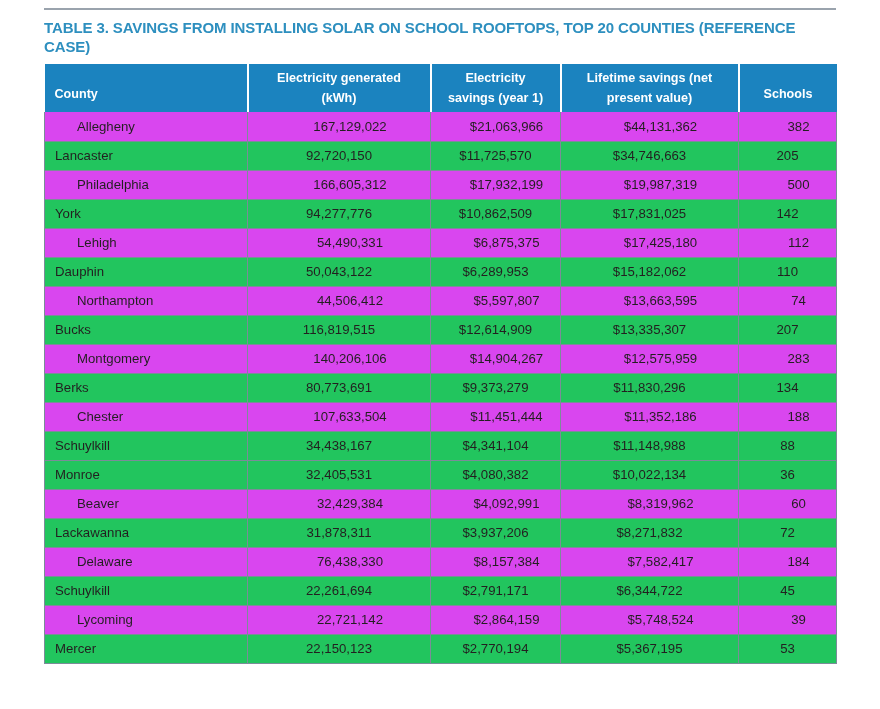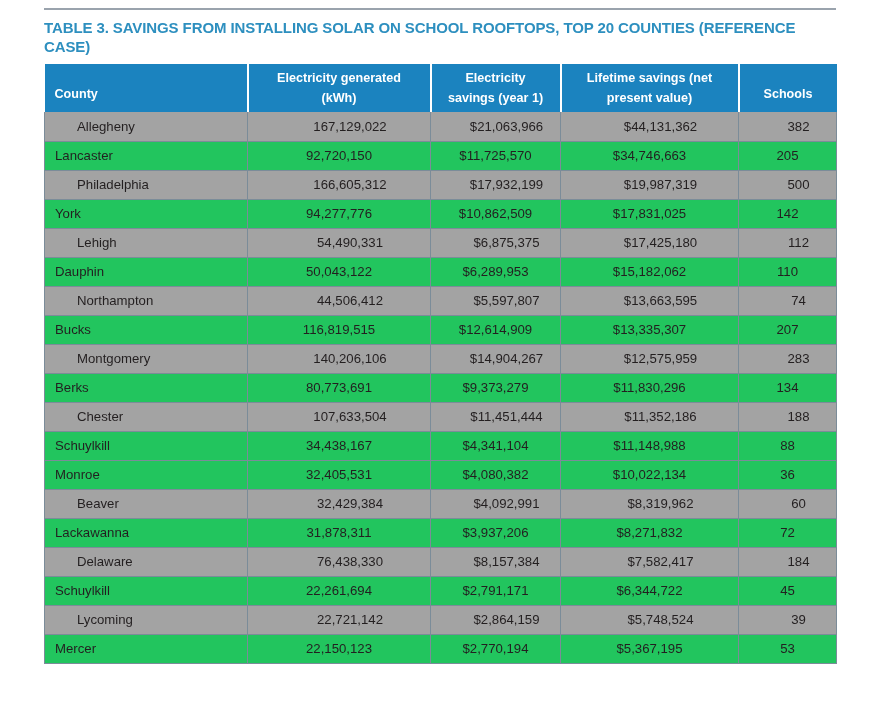--- a/index.html
+++ b/index.html
@@ -94,21 +94,21 @@
     border-bottom: 1px solid #7b8c99;
     font-size: 13.2px;
     color: #231f20;
     white-space: nowrap;
   }
   tbody tr td:first-child {
     border-left: 1px solid #7b8c99;
     text-align: left;
   }
   tbody tr td.num { text-align: center; }
-  tbody tr.shaded td { background: #a3a3a3; padding-left: 32px; }
+  tbody tr.shaded td { background: #d946ef; padding-left: 32px; }
   tbody tr.plain td  { background: #22c55e; }
   tbody tr:first-child td { border-top: none; }
 </style>
 </head>
 <body>
 
 <div class="page">
 
   <div class="top-rule"></div>
 

